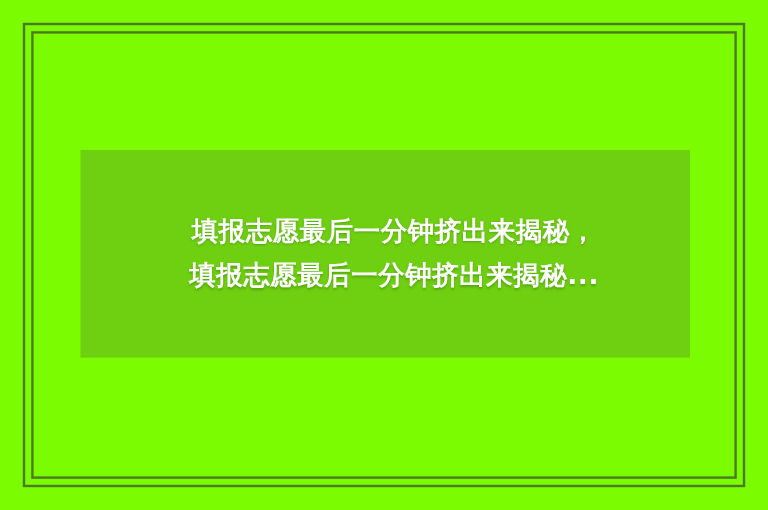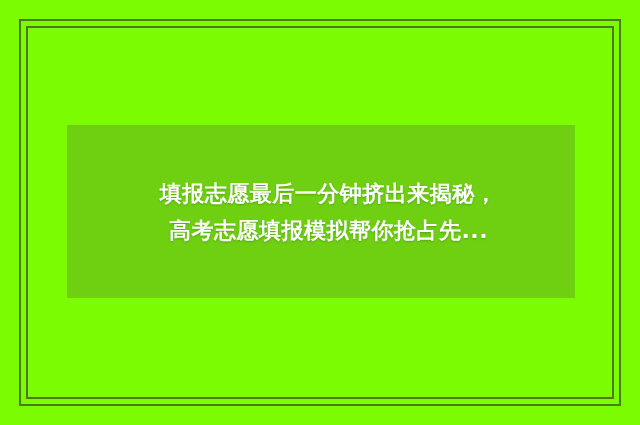--- a/index.html
+++ b/index.html
@@ -76,16 +76,16 @@
 </head>
 <body>
 
 <div id="banner-root">
 
   <div class="frame-outer"></div>
   <div class="frame-inner"></div>
 
   <div class="caption-panel">
     <div class="caption-line">填报志愿最后一分钟挤出来揭秘，</div>
-    <div class="caption-line">高考志愿填报模拟帮你抢占先...</div>
+    <div class="caption-line">填报志愿最后一分钟挤出来揭秘...</div>
   </div>
 
 </div>
 
 </body></html>

